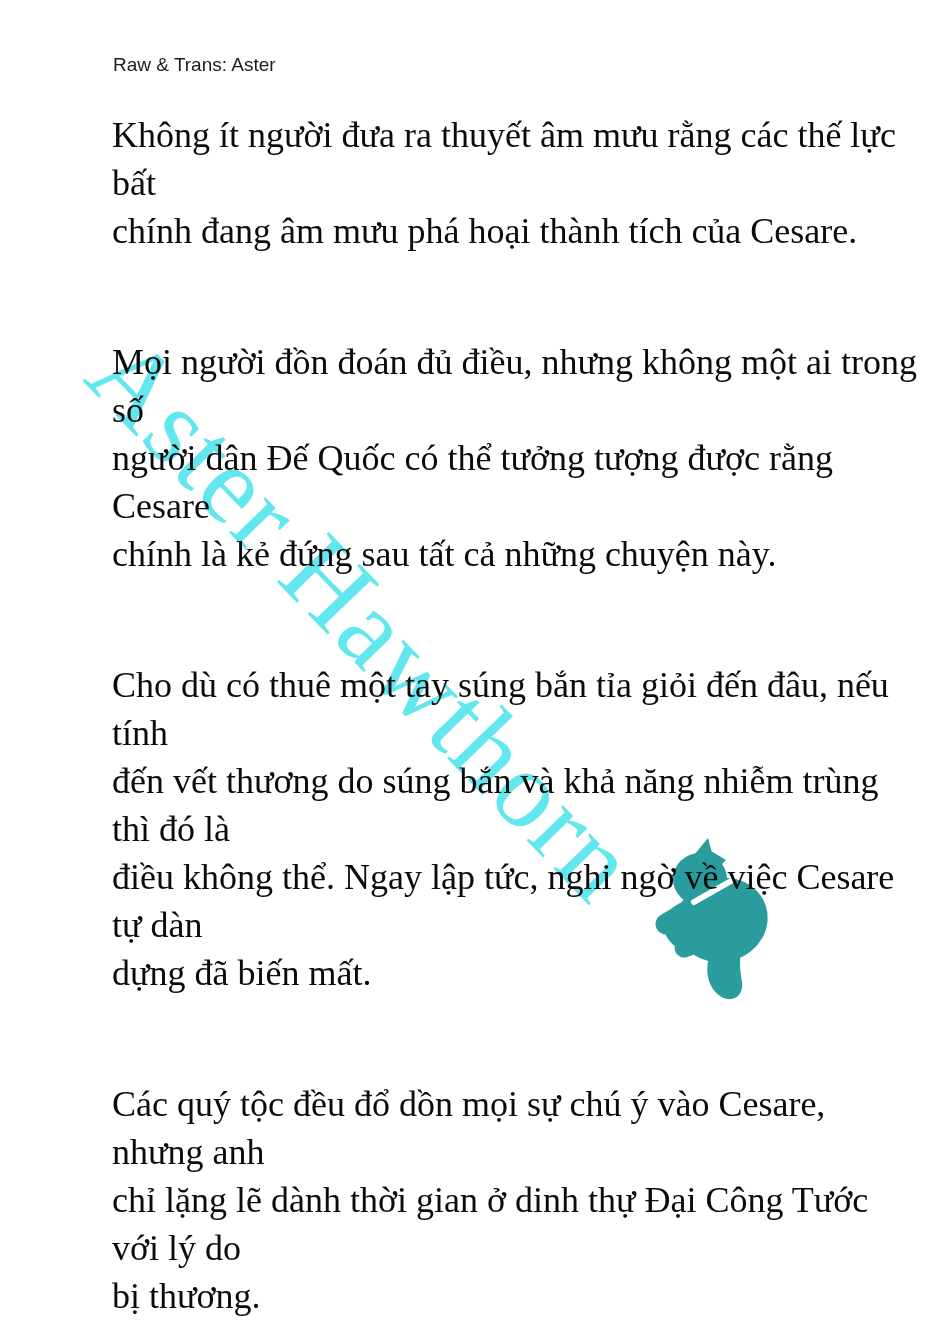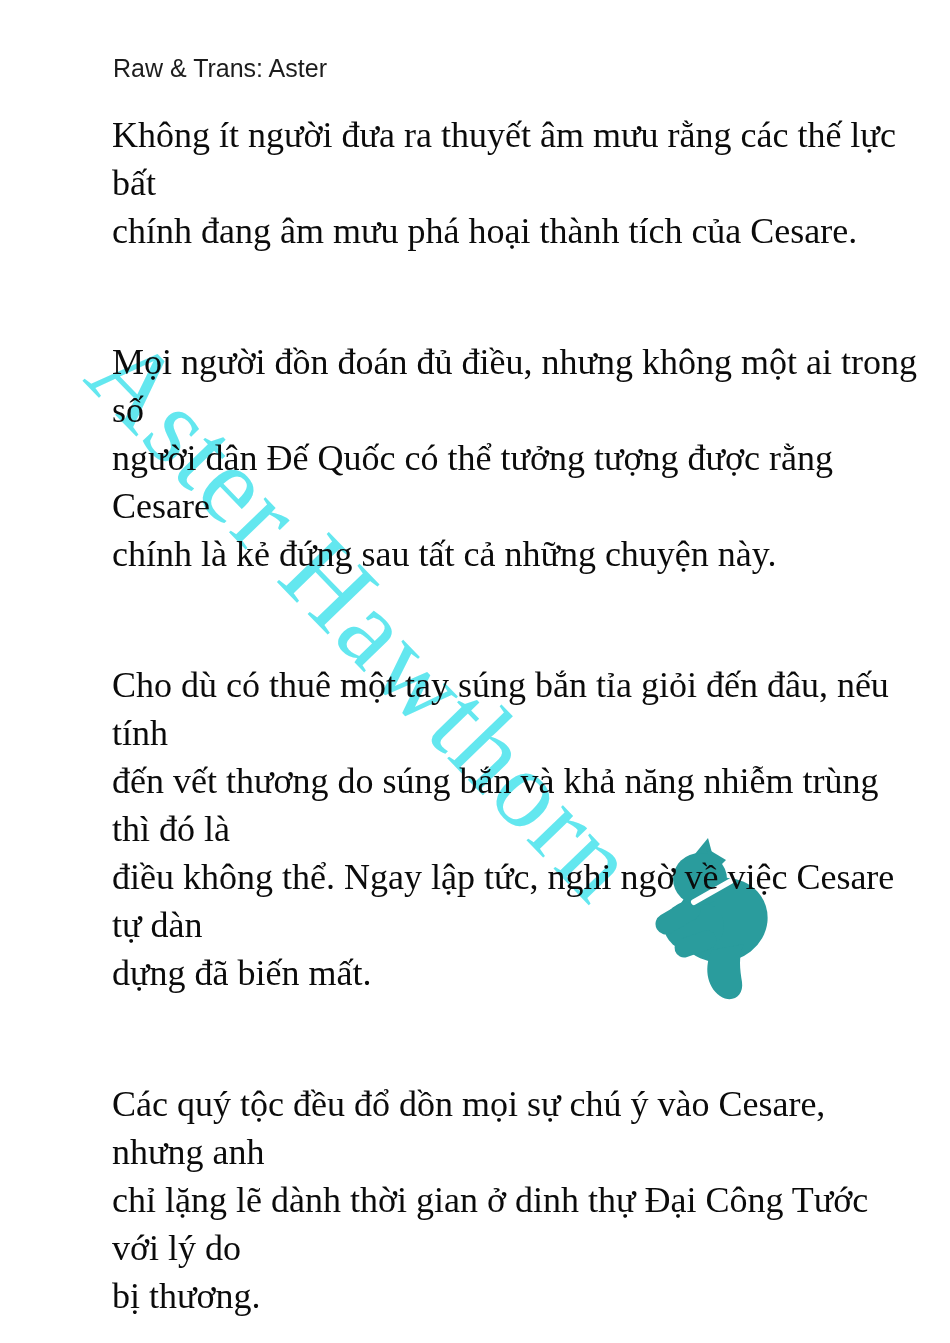--- a/index.html
+++ b/index.html
@@ -17,21 +17,21 @@
     background: var(--page-bg);
     overflow: hidden;
     font-family: "Liberation Serif", serif;
     color: var(--text-color);
   }
   .credit {
     position: absolute;
     left: 113px;
     top: 54px;
     font-family: "Liberation Sans", sans-serif;
-    font-size: 25px;
+    font-size: 19px;
     color: #1c1c1c;
     z-index: 2;
   }
   .watermark {
     position: absolute;
     left: 148px;
     top: 316px;
     font-family: "Liberation Serif", serif;
     font-size: 110px;
     line-height: 1;

